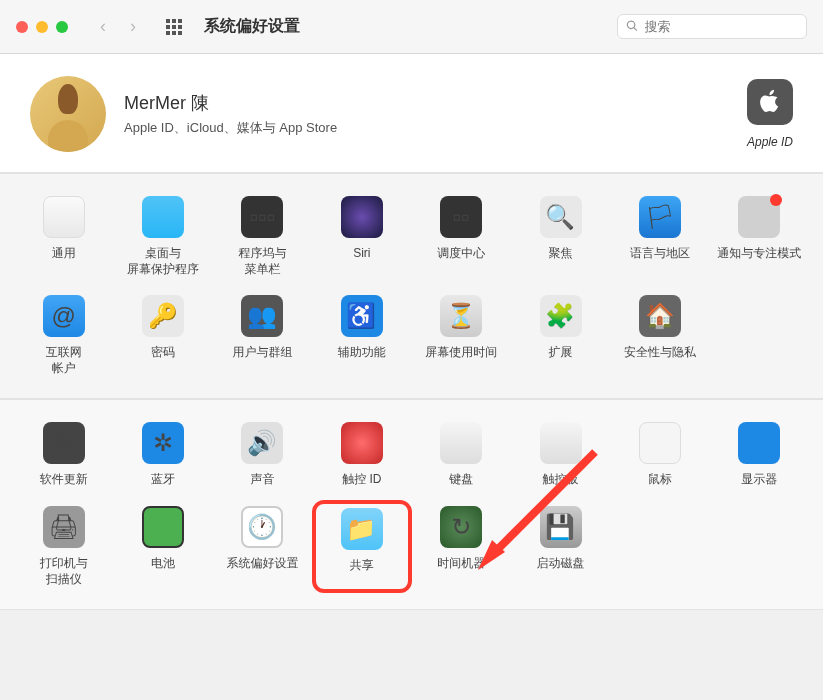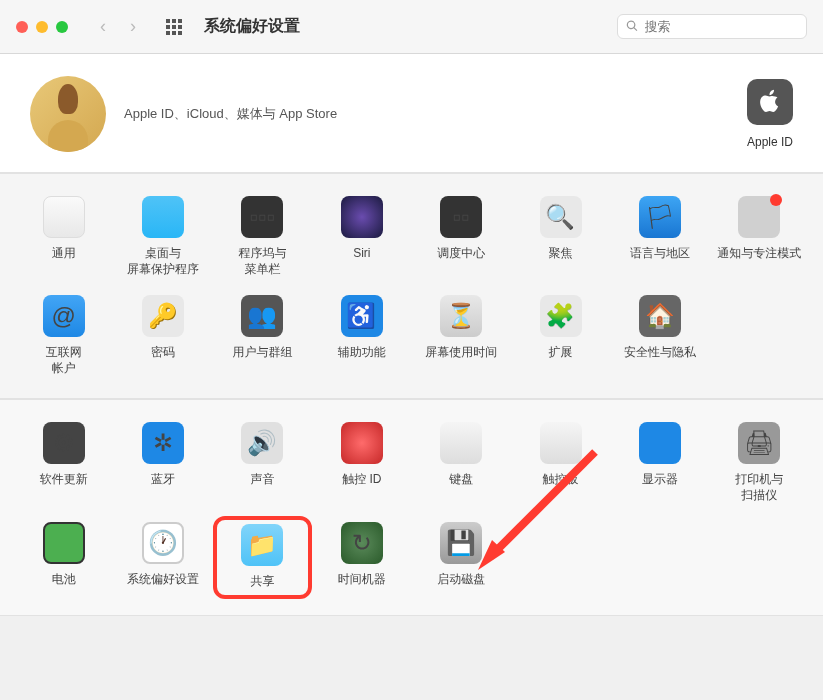--- a/index.html
+++ b/index.html
@@ -20,21 +20,21 @@
   .search { display: flex; align-items: flex-start; background: #fff; border: 1px solid #ddd; border-radius: 6px; padding: 4px 8px; width: 190px; }
   .search svg { width: 14px; height: 14px; margin-right: 6px; fill: #999; }
   .search input { border: none; outline: none; font-size: 13px; width: 100%; color: #555; background: transparent; }
   
   .profile-row { display: flex; align-items: center; padding: 22px 30px 20px 30px; background: #fff; border-bottom: 1px solid #e2e2e2; }
   .avatar { width: 76px; height: 76px; border-radius: 50%; background: linear-gradient(135deg,#e8c878 0%,#d4a850 100%); margin-right: 18px; position: relative; overflow: hidden; }
   .avatar::before { content:""; position:absolute; width:20px; height:30px; background:#8b5a2b; border-radius:50% 50% 40% 40%; top:8px; left:50%; transform:translateX(-50%);}
   .avatar::after { content:""; position:absolute; width:40px; height:40px; background:#d4a850; border-radius:50% 50% 40% 40%; bottom:-8px; left:50%; transform:translateX(-50%);}
   .profile-text .name { font-size: 18px; color: #333; margin-bottom: 4px; }
   .profile-text .sub { font-size: 13px; color: #555; }
-  .profile-right { display: flex; gap: 16px; }
+  .profile-right { display: flex; gap: 16px; font-style: italic; }
   .profile-item { text-align: center; font-size: 12px; color: #333; cursor: default; }
   .profile-item .pic { width: 46px; height: 46px; border-radius: 10px; margin: 0 auto 10px; display: flex; align-items: center; justify-content: center; font-size: 26px; }
   .apple-logo { background: #555; color: #fff; }
   .family { background: #fff; }
   
   .section { background: #f5f5f5; border-top: 1px solid #e2e2e2; border-bottom: 1px solid #e2e2e2; padding: 16px 14px; }
   .section.alt { background: #f8f8f8; }
   .grid { display: grid; grid-template-columns: repeat(8, 1fr); gap: 6px 0; }
   .item { text-align: center; font-size: 12px; color: #444; cursor: default; padding: 6px 0; position: relative; }
   .item .icon { width: 42px; height: 42px; margin: 0 auto 8px; display: flex; align-items: center; justify-content: center; border-radius: 8px; font-size: 24px; position: relative; }
@@ -108,20 +108,21 @@
     <svg viewBox="0 0 16 16">
         <path d="M6.5 1a5.5 5.5 0 014.38 8.82l3.65 3.65-1.06 1.06-3.65-3.65A5.5 5.5 0 116.5 1zm0 1.5a4 4 0 100 8 4 4 0 000-8z"></path>
       </svg>
     <input type="text" placeholder="搜索" style="">
   </div>
 </div>
 
 <div class="profile-row">
   <div class="avatar"></div>
   <div class="profile-text">
+    <div class="name">MerMer 陳</div>
     <div class="sub">Apple ID、iCloud、媒体与 App Store</div>
   </div>
   <div class="spacer"></div>
   <div class="profile-right">
     <div class="profile-item">
       <div class="pic apple-logo">
         <svg width="24" height="28" viewBox="0 0 24 28" fill="#fff">
             <path d="M19.5 9.5c-.1.1-2.4 1.4-2.4 4.2 0 3.3 2.9 4.5 3 4.5 0 .1-.4 1.6-1.5 3.1-.9 1.3-1.9 2.6-3.4 2.6s-1.9-.9-3.6-.9-2.2.9-3.6.9-2.4-1.2-3.5-2.7C3.2 19.4 2.1 16.6 2.1 14c0-4.3 2.8-6.5 5.5-6.5 1.5 0 2.7.9 3.6.9s2.3-1 4-.1c.7 0 2.6.1 4.3 1.2zM14.8 5.4c.7-.8 1.2-2 1.2-3.1 0-.2 0-.3 0-.5-1.1 0-2.5.7-3.3 1.7-.6.7-1.2 1.9-1.2 3 0 .2 0 .3 0 .4.1 0 .2 0 .4 0 1 0 2.2-.7 2.9-1.5z"></path>
           </svg>
       </div>
@@ -220,20 +221,24 @@
       </div>
       <div class="item">
         <div class="icon ic-keyboard"></div>
         <div class="label">键盘</div>
       </div>
       <div class="item">
         <div class="icon ic-trackpad"></div>
         <div class="label">触控板</div>
       </div>
       <div class="item">
+        <div class="icon ic-mouse"></div>
+        <div class="label">鼠标</div>
+      </div>
+      <div class="item">
         <div class="icon ic-display"></div>
         <div class="label">显示器</div>
       </div>
       <div class="item">
         <div class="icon ic-printer">🖨</div>
         <div class="label">打印机与
 扫描仪</div>
       </div>
       <div class="item">
         <div class="icon ic-battery"></div>

